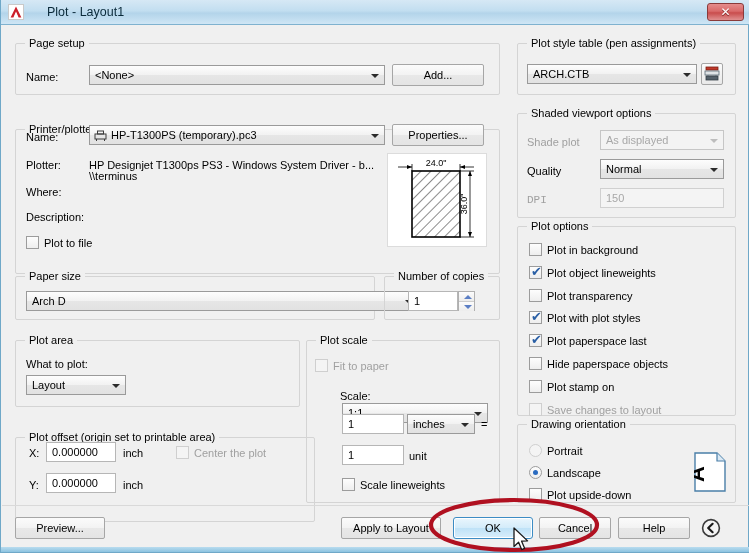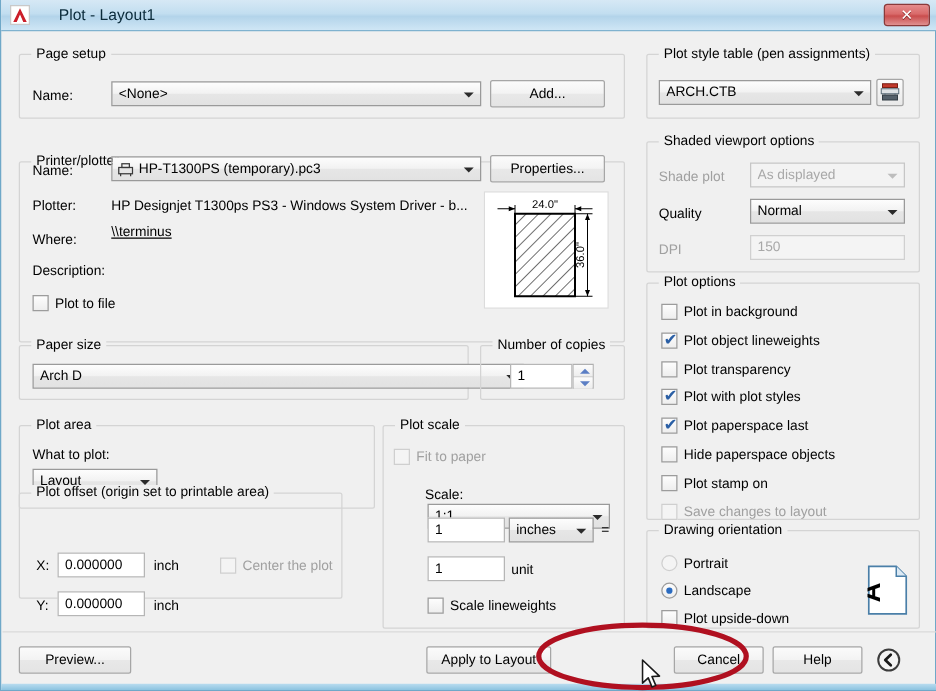--- a/index.html
+++ b/index.html
@@ -140,21 +140,21 @@
       </svg>
     </span>
     <div class="cv" style="left:21px;">HP-T1300PS (temporary).pc3</div>
     <div class="arrow"></div>
   </div>
   <div class="btn" style="left:391px;top:124px;width:92px;">Properties...</div>
 
   <div class="lbl" style="left:25px;top:159px;">Plotter:</div>
   <div class="lbl" style="left:88px;top:159px;">HP Designjet T1300ps PS3 - Windows System Driver - b...</div>
   <div class="lbl" style="left:25px;top:186px;">Where:</div>
-  <div class="lbl" style="left:88px;top:180px;text-decoration:underline;">\\terminus</div>
+  <div class="lbl" style="left:88px;top:170px;">\\terminus</div>
   <div class="lbl" style="left:25px;top:211px;">Description:</div>
   <div class="lbl" style="left:88px;top:211px;"></div>
 
   <div class="cb" style="left:25px;top:236px;"></div>
   <div class="lbl" style="left:43px;top:237px;">Plot to file</div>
 
   <div id="paper-preview" style="left:386px;top:153px;width:100px;height:94px;">
     <svg width="98" height="92" viewBox="0 0 98 92">
       <defs>
         <pattern id="hatch" width="7" height="7" patternTransform="rotate(45)" patternUnits="userSpaceOnUse">
@@ -203,21 +203,21 @@
 
   <div class="group" style="left:14px;top:340px;width:285px;height:67px;">
     <div class="group-title">Plot area</div>
   </div>
   <div class="lbl" style="left:25px;top:358px;">What to plot:</div>
   <div class="combo" style="left:25px;top:375px;width:100px;">
     <div class="cv">Layout</div>
     <div class="arrow"></div>
   </div>
 
-  <div class="group" style="left:14px;top:394px;width:259px;height:85px;">
+  <div class="group" style="left:14px;top:437px;width:300px;height:85px;">
     <div class="group-title">Plot offset (origin set to printable area)</div>
   </div>
   <div class="lbl" style="left:28px;top:447px;">X:</div>
   <div class="tbox" style="left:45px;top:442px;width:70px;">
     <div class="tv">0.000000</div>
   </div>
   <div class="lbl" style="left:122px;top:447px;">inch</div>
   <div class="cb disabled" style="left:175px;top:446px;"></div>
   <div class="lbl dim" style="left:193px;top:447px;">Center the plot</div>
   <div class="lbl" style="left:28px;top:479px;">Y:</div>
@@ -274,21 +274,21 @@
   <div class="lbl dim" style="left:526px;top:136px;">Shade plot</div>
   <div class="combo disabled" style="left:599px;top:130px;width:124px;">
     <div class="cv">As displayed</div>
     <div class="arrow"></div>
   </div>
   <div class="lbl" style="left:526px;top:165px;">Quality</div>
   <div class="combo" style="left:599px;top:159px;width:124px;">
     <div class="cv">Normal</div>
     <div class="arrow"></div>
   </div>
-  <div class="lbl dim" style="left:526px;top:194px;">DPI</div>
+  <div class="lbl dim" style="left:526px;top:194px;font-family:Liberation Mono, monospace;">DPI</div>
   <div class="tbox disabled" style="left:599px;top:188px;width:124px;">
     <div class="tv">150</div>
   </div>
 
   <div class="group" style="left:516px;top:226px;width:219px;height:190px;">
     <div class="group-title">Plot options</div>
   </div>
   <div id="plot-options-list">
       <div class="cb" style="left: 528px; top: 243px;"></div>
       <div class="lbl" style="left: 546px; top: 244px;">Plot in background</div>
@@ -329,20 +329,21 @@
     <svg width="32" height="40" viewBox="0 0 32 40">
       <path d="M1 1 L23 1 L31 9 L31 39 L1 39 Z" fill="#fff" stroke="#4a7fa8" stroke-width="1.4"></path>
       <path d="M23 1 L23 9 L31 9" fill="#dbe9f4" stroke="#4a7fa8" stroke-width="1.2"></path>
       <text x="16" y="16" font-family="Liberation Sans, sans-serif" font-size="22" font-weight="bold" text-anchor="middle" fill="#000" transform="rotate(-90 16 22)">A</text>
     </svg>
   </div>
 
   <div id="bottom-sep"></div>
   <div class="btn" style="left:14px;top:517px;width:90px;">Preview...</div>
   <div class="btn" style="left:340px;top:517px;width:100px;">Apply to Layout</div>
+  <div class="btn primary" style="left:452px;top:517px;width:80px;">OK</div>
   <div class="btn" style="left:538px;top:517px;width:72px;">Cancel</div>
   <div class="btn" style="left:617px;top:517px;width:72px;">Help</div>
   <div id="expand-btn" style="left:700px;top:518px;">
     <svg width="20" height="20" viewBox="0 0 20 20">
       <circle cx="10" cy="10" r="8.4" fill="#f4f4f4" stroke="#3c3c3c" stroke-width="1.6"></circle>
       <path d="M11.6 5.8 L7.2 10 L11.6 14.2" fill="none" stroke="#1a1a1a" stroke-width="2.2" stroke-linecap="round" stroke-linejoin="round"></path>
     </svg>
   </div>
 
   <div id="statusbar"></div>

